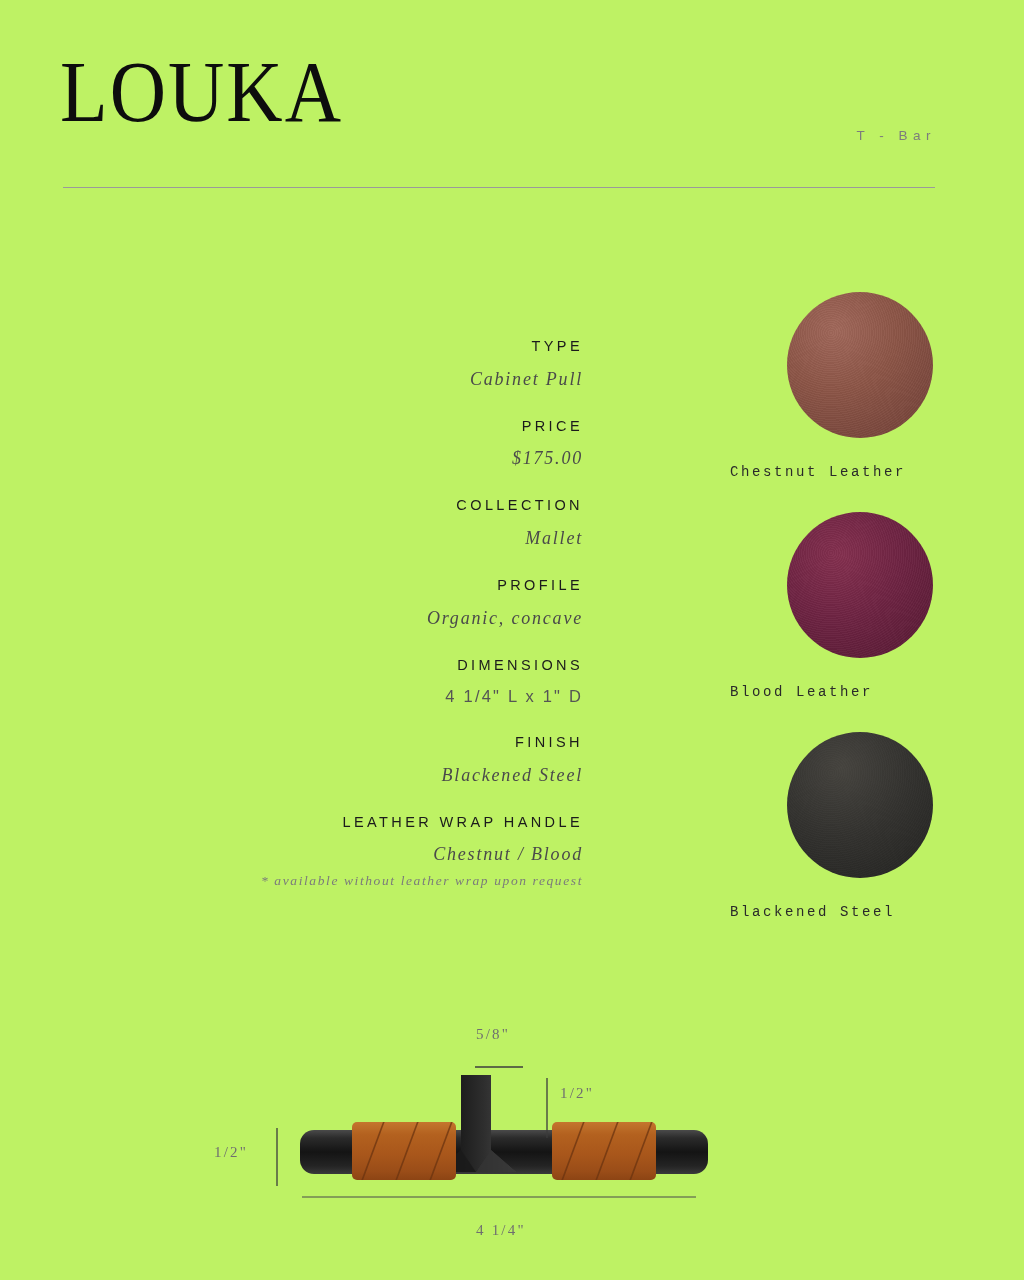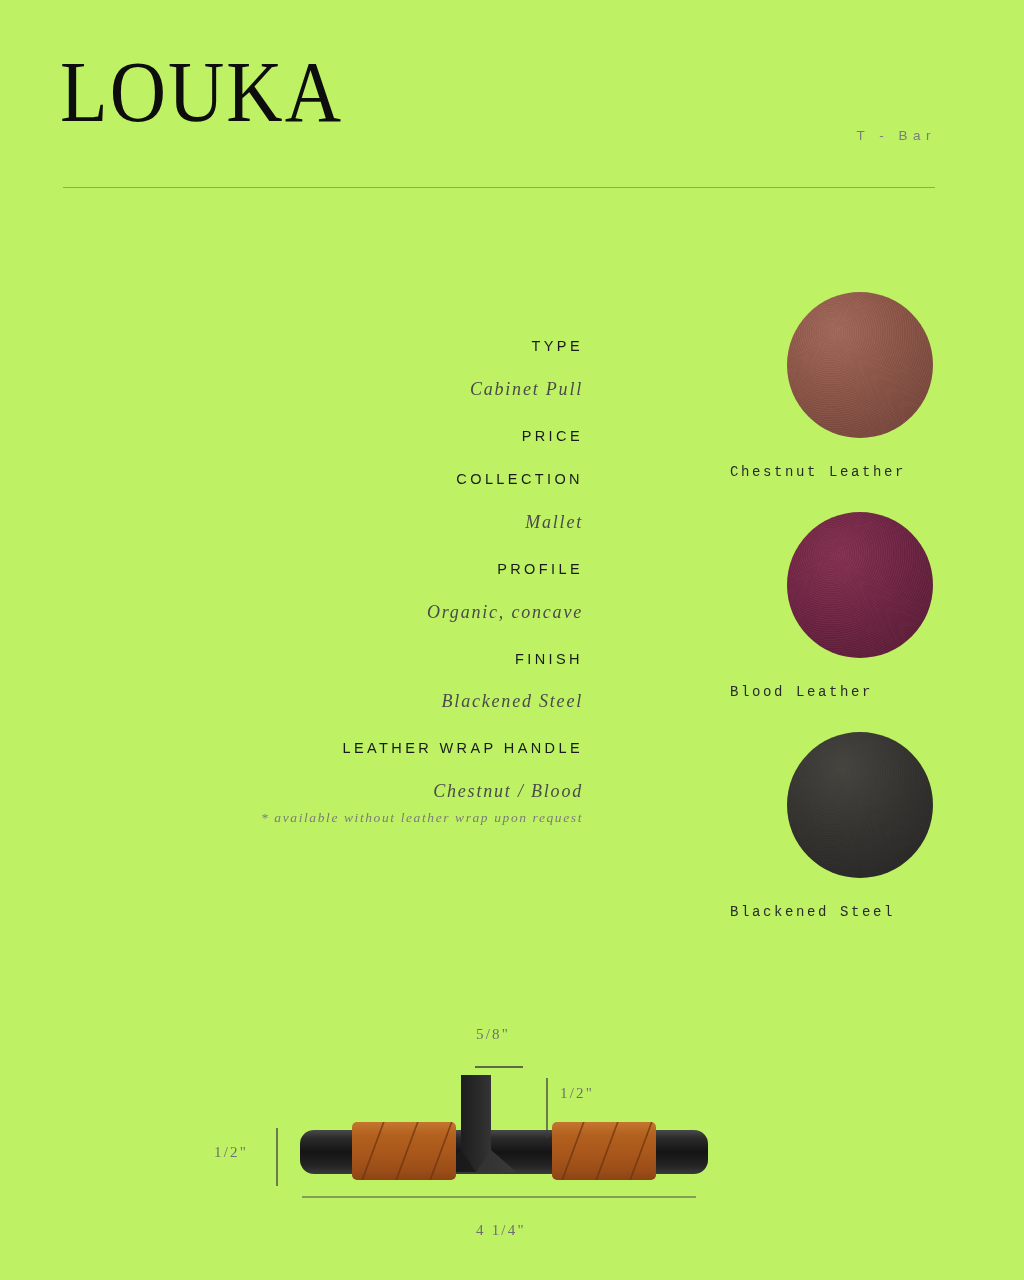--- a/index.html
+++ b/index.html
@@ -71,21 +71,21 @@
     font-weight: 400;
     line-height: 1.5;
   }
   .spec-value {
     font-family: "Liberation Serif", serif;
     font-style: italic;
     font-size: 18px;
     letter-spacing: 1.8px;
     color: #4a4a4a;
     line-height: 1.55;
-    margin-top: 18px;
+    margin-top: 8px;
   }
   .spec-value.plain {
     font-family: "Liberation Sans", sans-serif;
     font-style: normal;
     font-size: 16.5px;
     letter-spacing: 2.2px;
     color: #555;
   }
   .spec-note {
     font-family: Liberation Serif, serif;
@@ -173,32 +173,37 @@
 
   <div class="specs">
 
     <div class="spec-block">
       <div class="spec-label">TYPE</div>
       <div class="spec-value">Cabinet Pull</div>
     </div>
 
     <div class="spec-block">
       <div class="spec-label">PRICE</div>
+      <div class="spec-value">$175.00</div>
     </div>
 
     <div class="spec-block">
       <div class="spec-label">COLLECTION</div>
       <div class="spec-value">Mallet</div>
     </div>
 
     <div class="spec-block">
       <div class="spec-label">PROFILE</div>
       <div class="spec-value">Organic, concave</div>
     </div>
 
+    <div class="spec-block">
+      <div class="spec-label">DIMENSIONS</div>
+      <div class="spec-value plain">4 1/4" L x 1" D</div>
+    </div>
 
     <div class="spec-block">
       <div class="spec-label">FINISH</div>
       <div class="spec-value">Blackened Steel</div>
     </div>
 
     <div class="spec-block">
       <div class="spec-label">LEATHER WRAP HANDLE</div>
       <div class="spec-value">Chestnut / Blood</div>
       <div class="spec-note">* available without leather wrap upon request</div>

